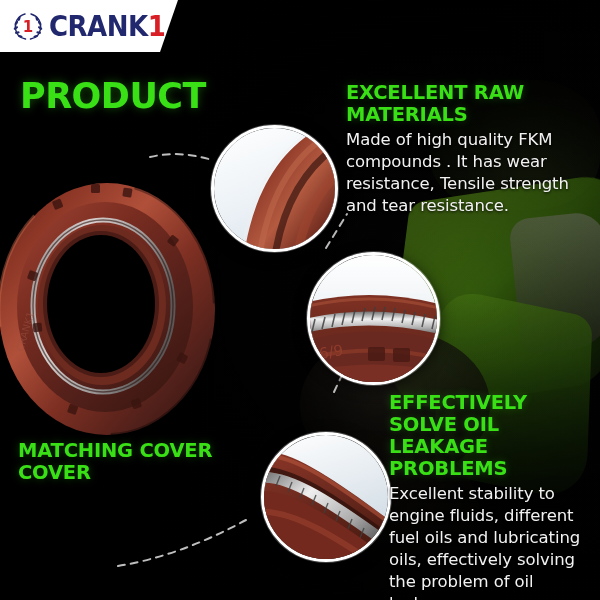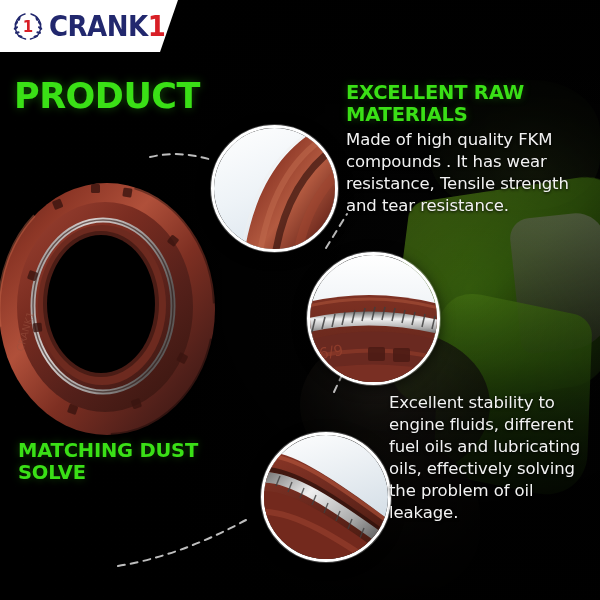--- a/index.html
+++ b/index.html
@@ -92,21 +92,21 @@
     letter-spacing:-.5px;
     color:#22286e;
     line-height:1;
     white-space:nowrap;
     transform:scaleY(1.06);
   }
   .brand .one { color:#d81f26; }
 
   
   .page-title {
-    position:absolute; left:14px; top:78px;
+    position:absolute; left:20px; top:78px;
     font-family:"DejaVu Sans", sans-serif;
     font-weight:700;
     font-size:35px; line-height:1.04;
     letter-spacing:-.5px;
     color:#3ae016;
     z-index:8;
     text-shadow:0 0 10px rgba(58,224,22,.35);
   }
 
   .callout { position:absolute; z-index:8; }
@@ -367,25 +367,26 @@
   <div class="page-title">
     <div>PRODUCT</div>
   </div>
 
   <div class="callout" id="c-raw">
     <h3>EXCELLENT RAW MATERIALS</h3>
     <p>Made of high quality FKM compounds . It has wear resistance, Tensile strength and tear resistance.</p>
   </div>
 
   <div class="callout" id="c-leak">
+    <h3>EFFECTIVELY SOLVE OIL LEAKAGE PROBLEMS</h3>
     <p>Excellent stability to engine fluids, different fuel oils and lubricating oils, effectively solving the problem of oil leakage.</p>
   </div>
 
   <div class="callout" id="c-dust">
-    <h3>MATCHING DUST SOLVE</h3>
+    <h3>MATCHING COVER COVER</h3>
   </div>
 
   <div class="logo-bar">
     <svg class="wreath" viewBox="0 0 32 30">
       <g fill="none" stroke="#22286e" stroke-width="1.5" stroke-linecap="round">
         <path d="M13 3 C6 5 2.5 11 3.5 18 C4.3 23.5 8 27 13.5 28"></path>
         <path d="M19 3 C26 5 29.5 11 28.5 18 C27.7 23.5 24 27 18.5 28"></path>
       </g>
       <g fill="#22286e">
         <ellipse cx="4.4" cy="12" rx="2.4" ry="1.2" transform="rotate(-52 4.4 12)"></ellipse>

